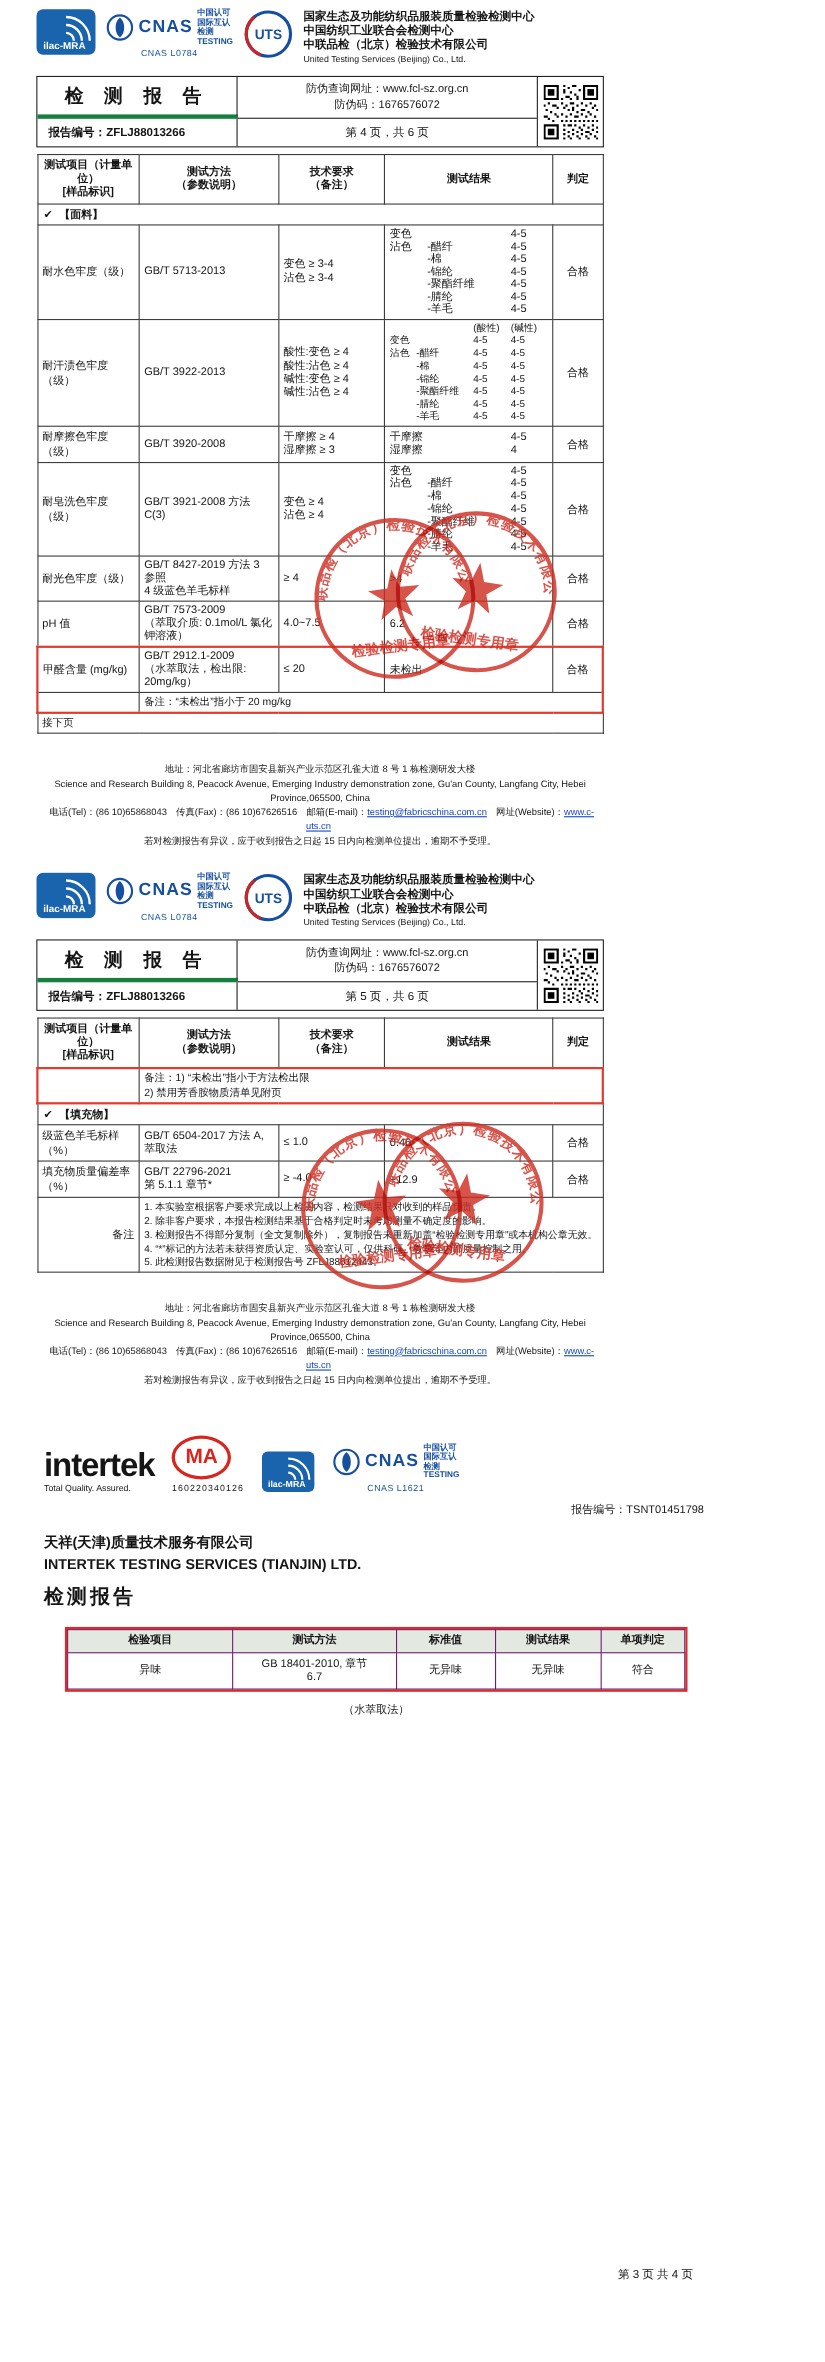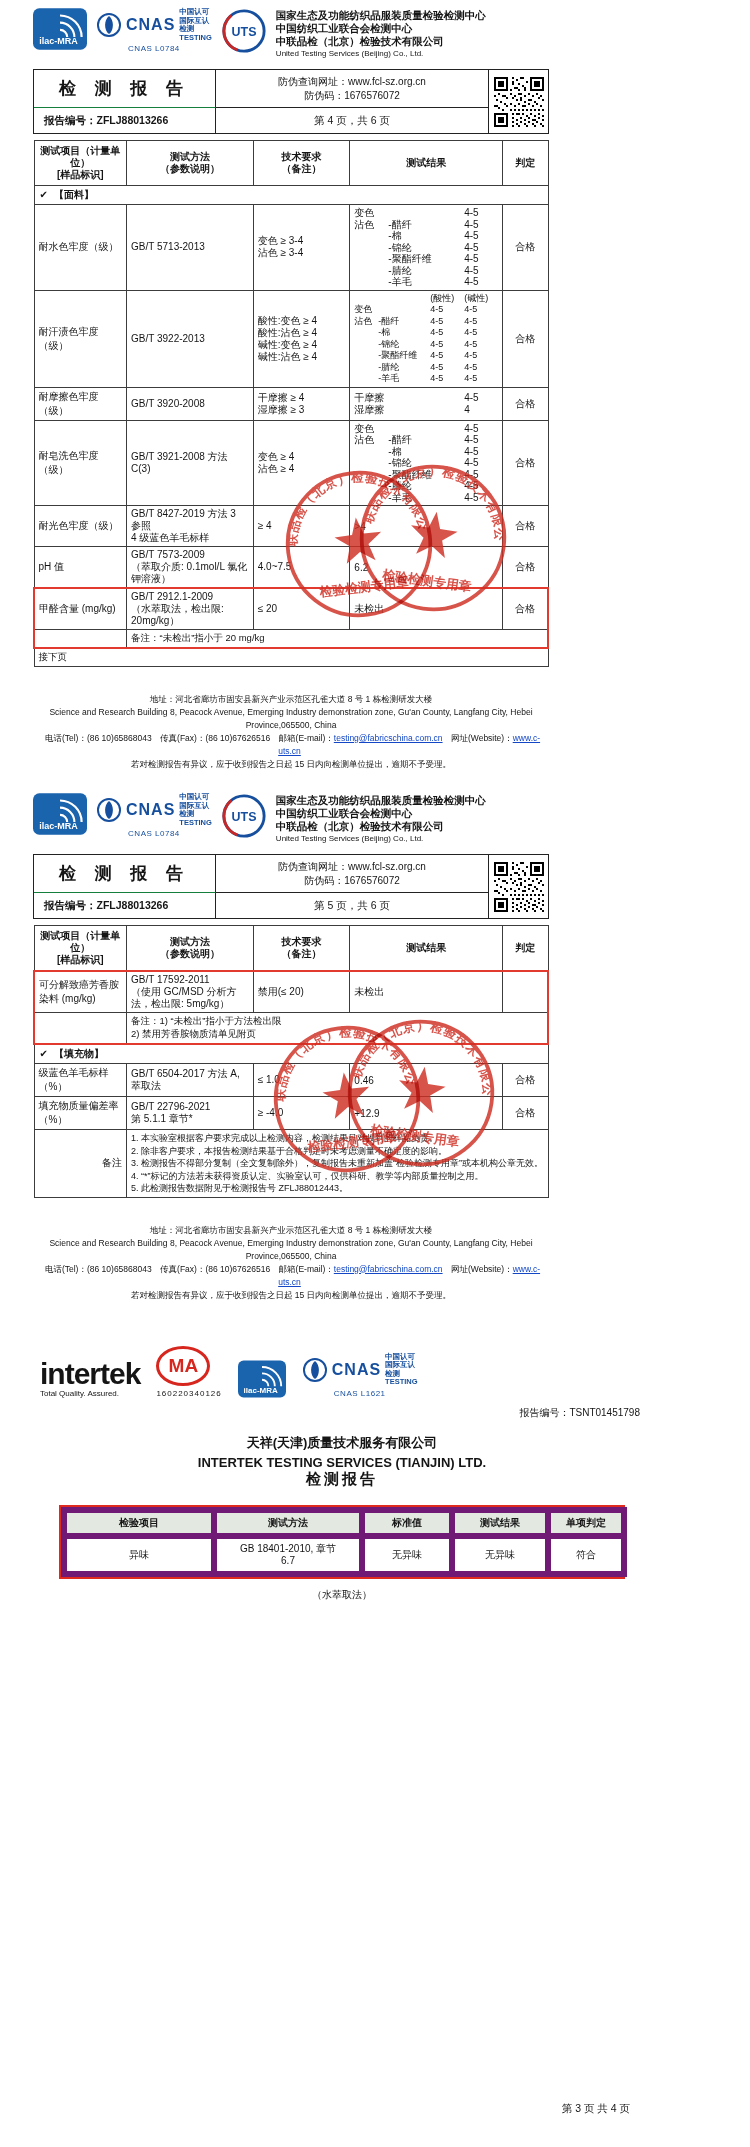--- a/index.html
+++ b/index.html
@@ -20,21 +20,21 @@
   .cnas-emblem { width:26px; height:26px; }
   .cnas-word { font-size:16px; font-weight:bold; color:#164f9e; letter-spacing:1px; }
   .cnas-side { font-size:7.5px; line-height:8.5px; color:#164f9e; font-weight:bold; }
   .cnas-no { font-size:8px; color:#164f9e; margin-top:2px; text-align:center; letter-spacing:.5px; }
   .uts-logo svg { width:46px; height:46px; display:block; }
   .org-block { padding-top:1px; }
   .org-cn { font-size:10.5px; font-weight:bold; line-height:13px; }
   .org-en { font-size:8px; line-height:11px; }
 
   .title-box { margin-top:10px; border:1.5px solid #222; display:grid; grid-template-columns:182px 1fr 60px; grid-template-rows:38px 25px; }
-  .tb-title { grid-row:1; grid-column:1; display:flex; align-items:center; justify-content:center; font-size:17px; font-weight:bold; letter-spacing:7px; border-right:1px solid #222; border-bottom:1px solid #15803d; }
+  .tb-title { grid-row:1; grid-column:1; display:flex; align-items:center; justify-content:center; font-size:17px; font-weight:bold; letter-spacing:7px; border-right:1px solid #222; border-bottom:4px solid #15803d; }
   .tb-anti { grid-row:1; grid-column:2; display:flex; flex-direction:column; justify-content:center; align-items:center; font-size:10px; line-height:14px; border-bottom:1px solid #222; }
   .tb-qr { grid-row:1 / span 2; grid-column:3; display:flex; align-items:center; justify-content:center; border-left:1px solid #222; }
   .tb-qr svg { width:50px; height:50px; }
   .tb-no { grid-row:2; grid-column:1; display:flex; align-items:center; padding-left:10px; font-size:10.5px; font-weight:bold; border-right:1px solid #222; }
   .tb-page { grid-row:2; grid-column:2; display:flex; align-items:center; justify-content:center; font-size:10.5px; }
 
   .rpt-table { border-collapse:collapse; table-layout:fixed; width:516px; font-size:10px; margin-top:6px; }
   .rpt-table th,.rpt-table td { border:1px solid #3c3c3c; padding:2px 4px; vertical-align:middle; overflow-wrap:anywhere; }
   .rpt-table thead th { font-weight:bold; text-align:center; padding:4px 2px; line-height:12px; }
   .c-method,.c-req { line-height:12px; }
@@ -68,28 +68,28 @@
   .itk-page { width:604px; margin:42px 0 0 40px; position:relative; }
   .itk-logos { display:flex; align-items:flex-end; gap:16px; }
   .itk-word { font-size:30px; font-weight:bold; letter-spacing:-1px; line-height:30px; }
   .itk-tag { font-size:8px; margin-top:0; }
   .ma-wrap { text-align:center; margin-top:2px; }
   .ma-circle { width:54px; height:40px; border:3px solid #d7261e; border-radius:50%; color:#d7261e; font-size:19px; font-weight:bold; display:flex; align-items:center; justify-content:center; }
   .ma-no { font-size:8px; margin-top:3px; letter-spacing:1px; }
   .itk-logos .ilac-logo svg { width:48px; height:38px; margin-top:2px; }
   .itk-cnas { margin-top:2px; }
   .itk-repno { text-align:right; font-size:10px; margin-top:8px; padding-right:4px; }
-  .itk-center { text-align:center; margin-top:14px; }
+  .itk-center { margin-top:14px; }
   .itk-center .c1 { font-size:13px; font-weight:bold; }
   .itk-center .c2 { font-size:13px; font-weight:bold; margin-top:3px; }
-  .itk-center .c3 { font-size:15px; font-weight:bold; margin-top:0; letter-spacing:3px; }
+  .itk-center .c3 { font-size:18px; font-weight:bold; margin-top:10px; letter-spacing:3px; }
   .itk-center .c4 { font-size:13px; font-weight:bold; margin-top:3px; letter-spacing:1px; }
   .itk-frame { margin:16px auto 0; border:2.5px solid #e02a20; width:566px; }
   .itk-table { border-collapse:collapse; width:100%; table-layout:fixed; font-size:10px; }
-  .itk-table th,.itk-table td { border:6px solid #701a75; padding:4px 3px; text-align:center; line-height:12px; }
+  .itk-table th,.itk-table td { border:1px solid #701a75; padding:4px 3px; text-align:center; line-height:12px; }
   .itk-table thead th { background:#e3e9e1; font-weight:bold; }
   .blank-note { text-align:center; font-size:10px; margin-top:9px; }
   .itk-pageinfo { margin-top:500px; text-align:right; padding-right:14px; font-size:10.5px; }
   .hidden-defs { position:absolute; width:0; height:0; overflow:hidden; }
 </style>
 </head>
 <body>
 
 <svg class="hidden-defs" aria-hidden="true">
   <defs>
@@ -395,28 +395,20 @@
 [样品标识]</th>
         <th class="prelines">测试方法
 （参数说明）</th>
         <th class="prelines">技术要求
 （备注）</th>
         <th>测试结果</th>
         <th>判定</th>
       </tr>
     </thead>
     <tbody class="red-box">
-      <tr>
-        <td class="c-item">可分解致癌芳香胺染料 (mg/kg)</td>
-        <td class="c-method prelines">GB/T 17592-2011
-（使用 GC/MSD 分析方法，检出限: 5mg/kg）</td>
-        <td class="c-req">禁用(≤ 20)</td>
-        <td class="c-res">未检出</td>
-        <td class="c-verdict"></td>
-      </tr>
       <tr>
         <td></td>
         <td colspan="4" class="c-note prelines">备注：1) “未检出”指小于方法检出限
 2) 禁用芳香胺物质清单见附页</td>
       </tr>
     </tbody>
     <tbody>
       <tr class="section-row">
         <td colspan="5"><span class="check">✔</span><span>【填充物】</span></td>
       </tr>

